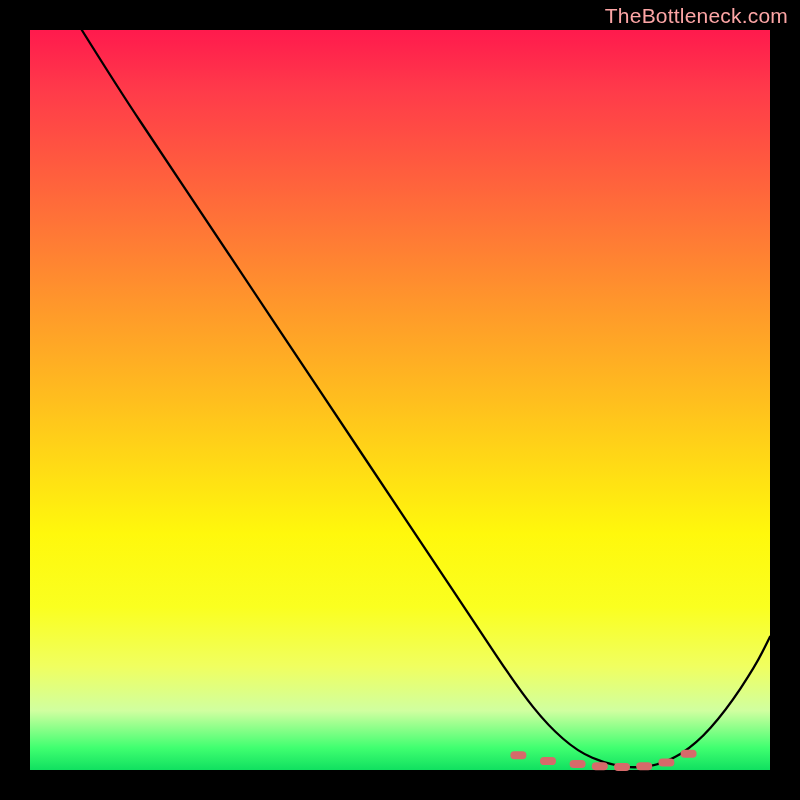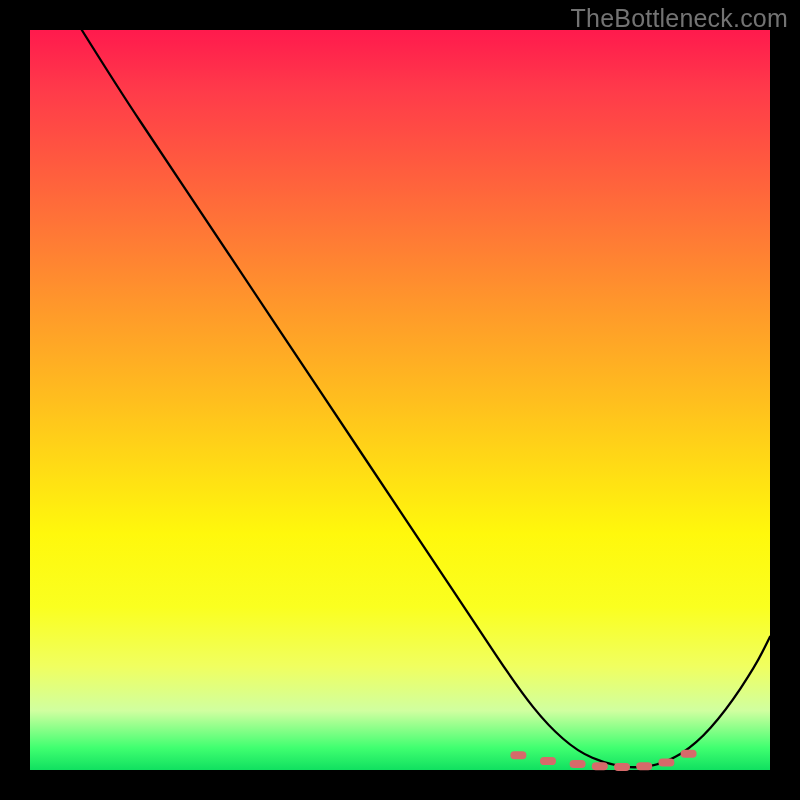--- a/index.html
+++ b/index.html
@@ -8,22 +8,22 @@
     height: 800px;
     background: #000;
     position: relative;
     font-family: Arial, Helvetica, sans-serif;
     overflow: hidden;
   }
   .watermark {
     position: absolute;
     top: 4px;
     right: 12px;
-    color: #737373;
-    font-size: 25px;
+    color: #fca5a5;
+    font-size: 21px;
     font-weight: 500;
     z-index: 10;
     letter-spacing: 0.2px;
   }
   .plot-area {
     position: absolute;
     left: 30px;
     top: 30px;
     width: 740px;
     height: 740px;

